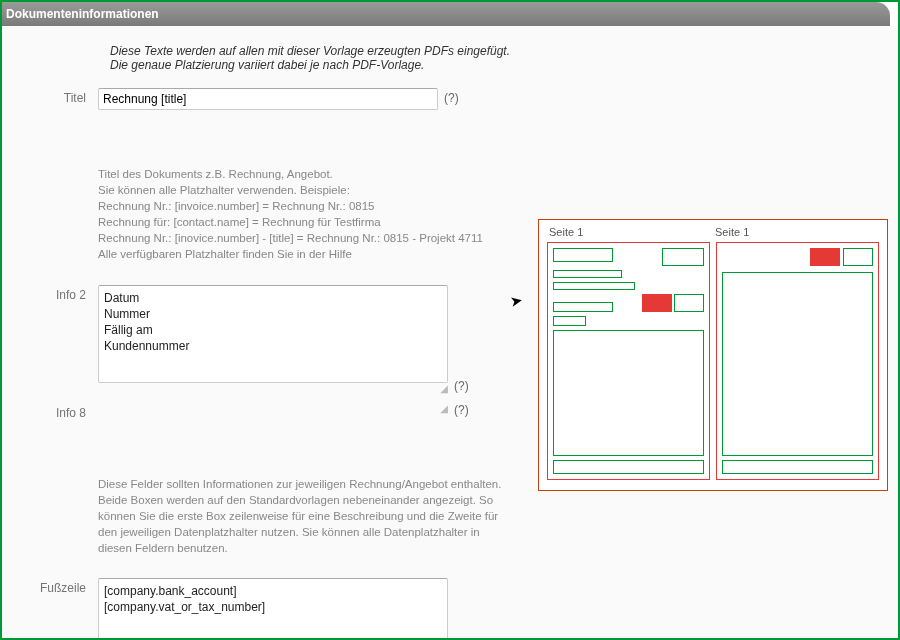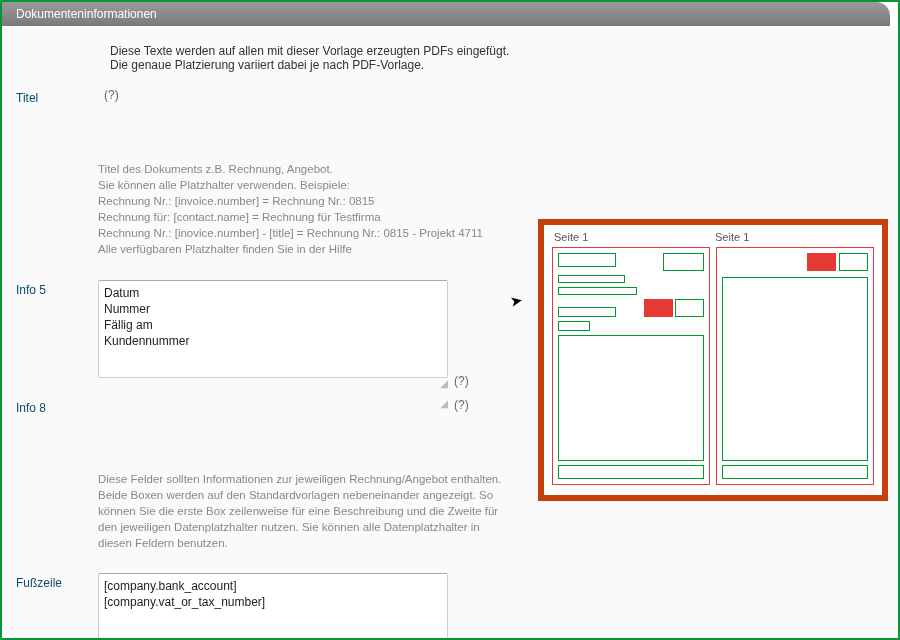--- a/index.html
+++ b/index.html
@@ -11,23 +11,23 @@
     width: 900px;
     height: 640px;
     border: 2px solid #009933;
     overflow: hidden;
     position: relative;
   }
   .header-bar {
     background: #888;
     background: linear-gradient(#9a9a9a, #7a7a7a);
     color: #fff;
-    font-weight: normal;
-    font-size: 12px;
-    padding: 5px 14px;
+    font-weight: bold;
+    font-size: 12px;
+    padding: 5px 4px;
     border-top-right-radius: 14px;
     width: calc(100% - 8px);
   }
   .content {
     padding: 18px 10px 10px 10px;
     display: flex;
     gap: 15px;
     background: #fbfafa;
   }
   .right-col {
@@ -38,24 +38,24 @@
     margin-bottom: 14px;
     color: #333;
   }
   .row {
     display: flex;
     align-items: flex-start;
     margin-bottom: 8px;
   }
   .row > .lbl {
     flex: 0 0 82px;
-    text-align: left;
+    text-align: right;
     padding-right: 12px;
     padding-top: 3px;
-    color: #0c4a6e;
+    color: #737373;
   }
   .row > .field-wrap {
     flex: 1 1 auto;
     display: flex;
     align-items: flex-start;
     max-width: 415px;
   }
   input[type=text].titel {
     width: 340px;
     padding: 3px 4px;
@@ -88,21 +88,21 @@
   .hint {
     color: #888;
     font-size: 11.5px;
     line-height: 1.4;
     margin: 4px 0 14px 0;
     width: 360px;
   }
   .hint.wide { width: 405px; margin-top: 48px; }
   
   .preview-box {
-    border: 6px solid #c2410c;
+    border: 1px solid #c2410c;
     background: #fff;
     padding: 6px 8px 10px 8px;
     margin-top: 0;
   }
   .preview-labels {
     display: flex;
     margin-bottom: 4px;
     font-size: 11px;
     color: #555;
   }
@@ -154,52 +154,53 @@
   .cursor {
     position: absolute;
     left: 508px;
     top: 290px;
     font-size: 15px;
     color: #000;
     pointer-events: none;
     transform: rotate(-10deg);
   }
   .form-area { padding-left: 4px; }
-  .top-intro { margin: 0 0 16px 94px; }
+  .top-intro { margin: 0 0 16px 94px; font-style: italic; }
 </style>
 </head>
 <body>
 
 <div class="header-bar">
   <span>Dokumenteninformationen</span>
 </div>
 
 <div class="content">
   <div class="form-area" style="flex:1">
 
     <div class="top-intro intro">Diese Texte werden auf allen mit dieser Vorlage erzeugten PDFs eingefügt. Die genaue Platzierung variiert dabei je nach PDF-Vorlage.</div>
 
     <div class="row">
       <div class="lbl">Titel</div>
       <div class="field-wrap">
+        <input type="text" class="titel" value="Rechnung [title]" style="">
         <span class="help-q" style="align-self:center;">(?)</span>
       </div>
     </div>
     <div class="row">
       <div class="lbl"></div>
       <div class="hint wide" style="white-space:pre-line;">Titel des Dokuments z.B. Rechnung, Angebot.
 Sie können alle Platzhalter verwenden. Beispiele:
 Rechnung Nr.: [invoice.number] = Rechnung Nr.: 0815
 Rechnung für: [contact.name] = Rechnung für Testfirma
 Rechnung Nr.: [inovice.number] - [title] = Rechnung Nr.: 0815 - Projekt 4711
 Alle verfügbaren Platzhalter finden Sie in der Hilfe</div>
     </div>
 
     <div class="row">
-      <div class="lbl">Info 5</div>
+      <div class="lbl">Info 2</div>
       <div class="field-wrap">
         <div class="ta-stack">
           <textarea style="">Datum
 Nummer
 Fällig am
 Kundennummer</textarea>
           <span class="grip">◢</span>
         </div>
         <span class="help-q">(?)</span>
       </div>

